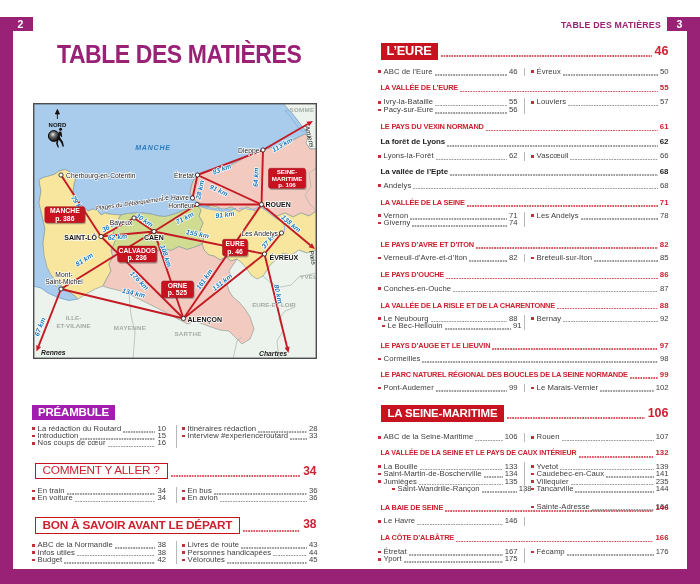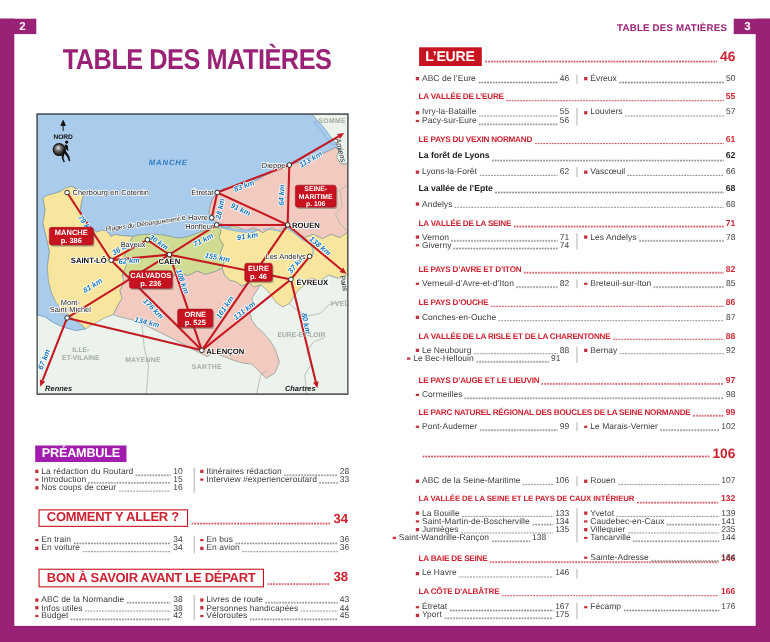--- a/index.html
+++ b/index.html
@@ -340,21 +340,21 @@
 <div class="row" style="left:182px;top:432.0px;width:135.5px">
     <span class="bu"></span>
     <span>Interview #experienceroutard</span>
     <i class="ld"></i>
     <span class="pn">33</span>
   </div>
 
 <div class="dv" style="left:176px;top:424.5px;height:23.0px"></div>
 
 <div class="abs" style="left:34.6px;top:462.5px;width:281.9px;display:flex;align-items:center">
-    <span style="border:1.6px solid #c7131f;color:#cc2231;font-weight:bold;font-size:11.8px;letter-spacing:-.25px;line-height:11px;padding:1.5px 7px 2px;white-space:nowrap">COMMENT Y ALLER&nbsp;?</span>
+    <span style="border:1.6px solid #c7131f;color:#cc2231;font-weight:normal;font-size:11.8px;letter-spacing:-.25px;line-height:11px;padding:1.5px 7px 2px;white-space:nowrap">COMMENT Y ALLER&nbsp;?</span>
     <i class="ld r" style="margin:0 3px 2px"></i>
     <span style="color:#cc2231;font-weight:bold;font-size:12px">34</span>
   </div>
 
 <div class="row" style="left:32px;top:486.9px;width:134px">
     <span class="bu"></span>
     <span>En train</span>
     <i class="ld"></i>
     <span class="pn">34</span>
   </div>
@@ -594,21 +594,21 @@
     <span class="pn">88</span>
   </div>
 
 <div class="row" style="left:378px;top:314.6px;width:139.5px">
     <span class="bu"></span>
     <span>Le Neubourg</span>
     <i class="ld"></i>
     <span class="pn">88</span>
   </div>
 
-<div class="row" style="left:370px;top:322.0px;width:139.5px">
+<div class="row" style="left:382px;top:322.0px;width:139.5px">
     <span class="bu"></span>
     <span>Le Bec-Hellouin</span>
     <i class="ld"></i>
     <span class="pn">91</span>
   </div>
 
 <div class="row" style="left:531px;top:314.6px;width:137.5px">
     <span class="bu"></span>
     <span>Bernay</span>
     <i class="ld"></i>
@@ -646,20 +646,21 @@
 <div class="row" style="left:531px;top:384.1px;width:137.5px">
     <span class="bu"></span>
     <span>Le Marais-Vernier</span>
     <i class="ld"></i>
     <span class="pn">102</span>
   </div>
 
 <div class="dv" style="left:524px;top:383.5px;height:8.5px"></div>
 
 <div class="abs" style="left:380.5px;top:405px;width:288px;display:flex;align-items:center">
+    <span class="bx" style="position:static;padding:0 7px;background:#c7131f">LA SEINE-MARITIME</span>
     <i class="ld r" style="margin:0 3px 3px"></i>
     <span style="color:#cc2231;font-weight:bold;font-size:12.5px">106</span>
   </div>
 
 <div class="row" style="left:378px;top:433.3px;width:139.5px">
     <span class="bu"></span>
     <span>ABC de la Seine-Maritime</span>
     <i class="ld"></i>
     <span class="pn">106</span>
   </div>
@@ -693,21 +694,21 @@
     <span class="pn">134</span>
   </div>
 
 <div class="row" style="left:378px;top:477.5px;width:139.5px">
     <span class="bu"></span>
     <span>Jumièges</span>
     <i class="ld"></i>
     <span class="pn">135</span>
   </div>
 
-<div class="row" style="left:357px;top:484.8px;width:139.5px">
+<div class="row" style="left:392px;top:484.8px;width:139.5px">
     <span class="bu"></span>
     <span>Saint-Wandrille-Rançon</span>
     <i class="ld"></i>
     <span class="pn">138</span>
   </div>
 
 <div class="row" style="left:531px;top:462.5px;width:137.5px">
     <span class="bu"></span>
     <span>Yvetot</span>
     <i class="ld"></i>

